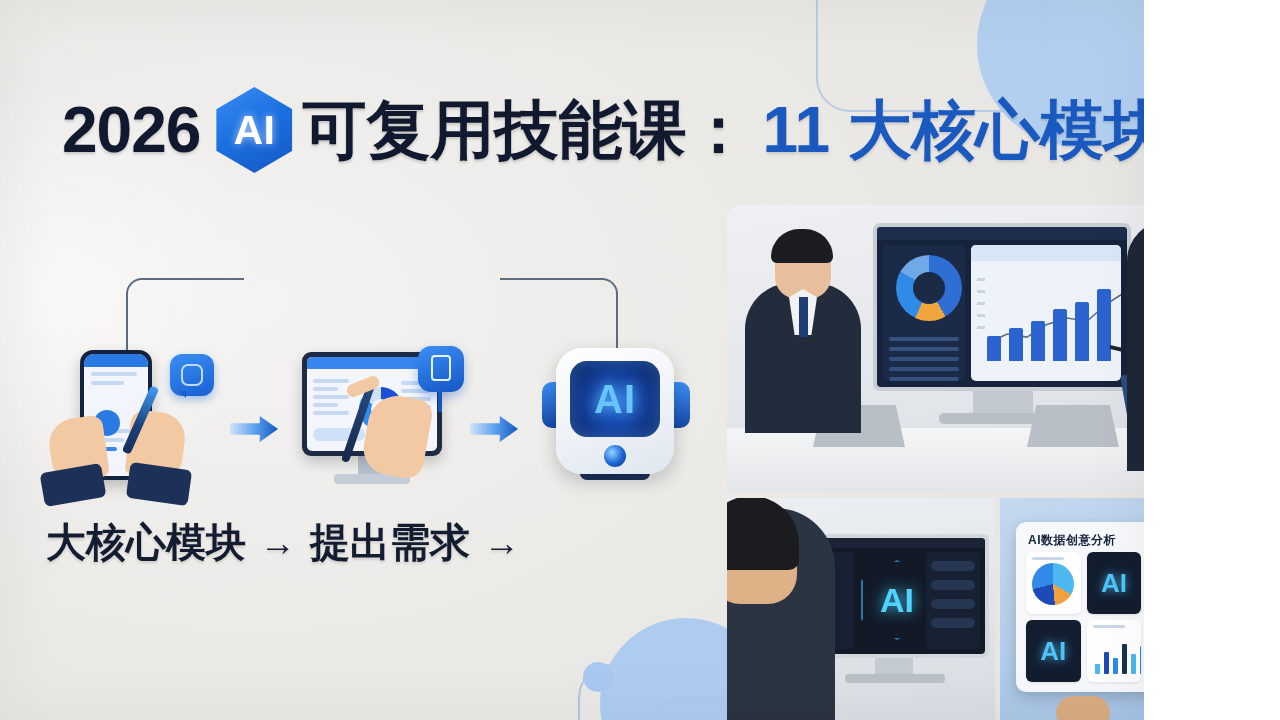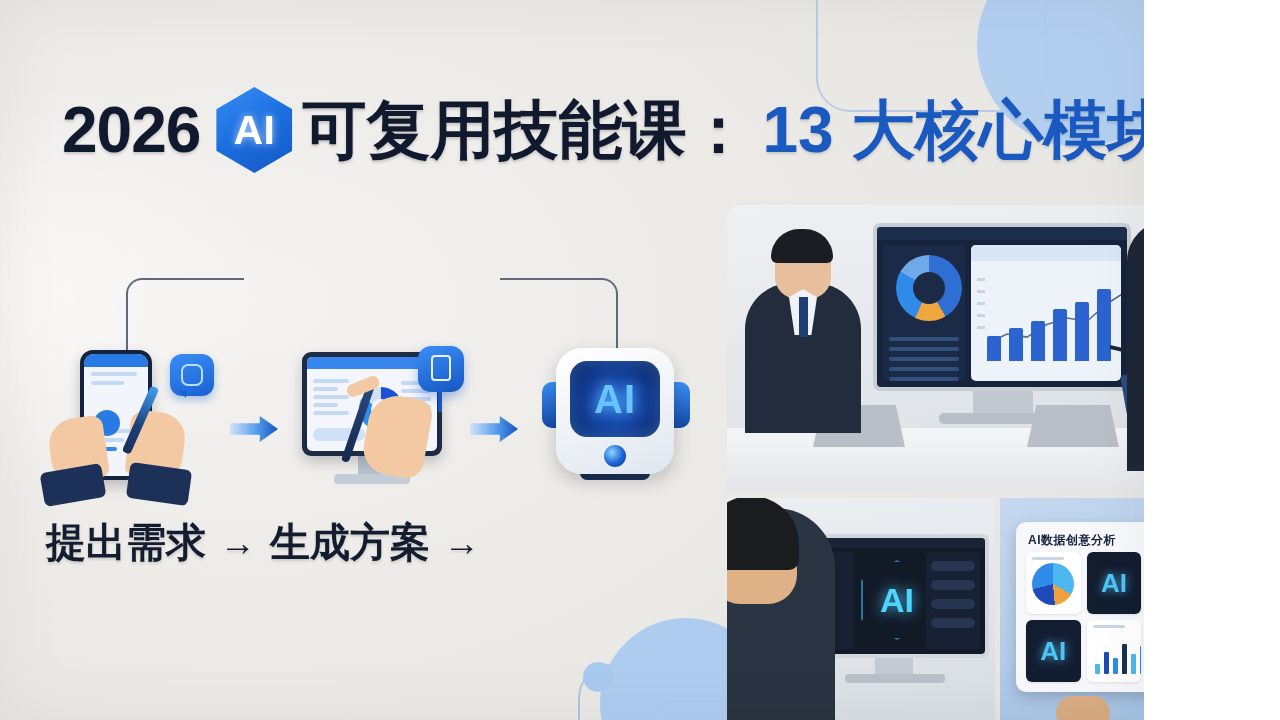--- a/index.html
+++ b/index.html
@@ -410,21 +410,21 @@
   <div class="deco frame-bc2"></div>
   <div class="deco circle-bc"></div>
   <div class="deco dot-bc"></div>
 
   <div class="title-row">
     <span class="t-num">2026</span>
     <span class="ai-hex">
       <span>AI</span>
     </span>
     <span class="t-dark">可复用技能课：</span>
-    <span class="t-blue">13 大核心模块</span>
+    <span class="t-blue">11 大核心模块</span>
   </div>
 
   <div class="bracket-l"></div>
   <div class="bracket-r"></div>
 
   <div class="illus">
 
     <div class="ill-cell">
       <div class="bubble">
         <div class="bub-i"></div>
@@ -495,23 +495,23 @@
       <div class="robot">
         <div class="rob-scr">
           <span>AI</span>
         </div>
         <div class="rob-lens"></div>
       </div>
     </div>
   </div>
 
   <div class="caption">
+    <span>大核心模块</span>
+    <span class="cap-arr">→</span>
     <span>提出需求</span>
-    <span class="cap-arr">→</span>
-    <span>生成方案</span>
     <span class="cap-arr">→</span>
   </div>
 
   <div class="photos">
 
     <div class="ph ph-top">
       <div class="wallbg"></div>
       <div class="desk"></div>
 
       <div class="t-stand"></div>

